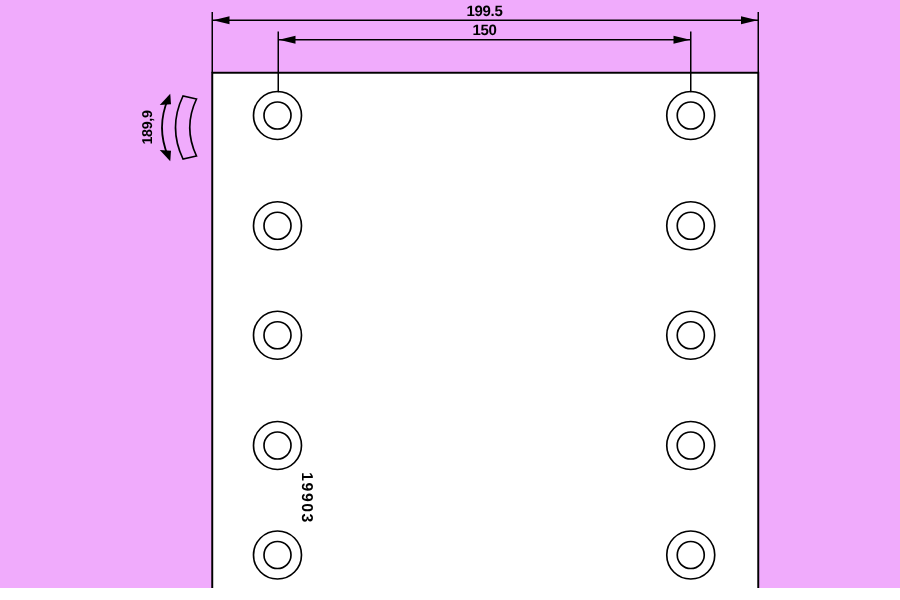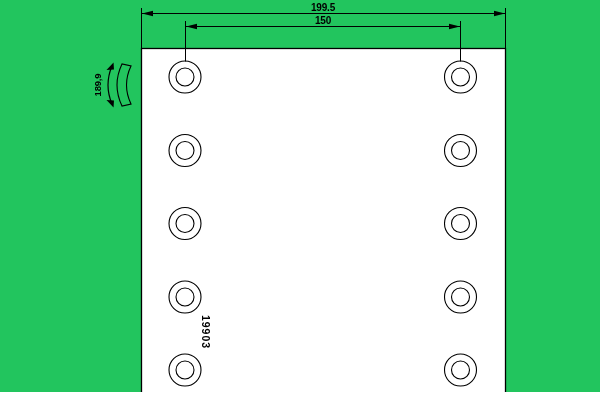--- a/index.html
+++ b/index.html
@@ -4,21 +4,21 @@
 <style>
   html, body {
     margin: 0;
     padding: 0;
     background: #ffffff;
   }
   .canvas {
     position: relative;
     width: 600px;
     height: 392px;
-    background: #22c55e;
+    background: #f0abfc;
     overflow: hidden;
   }
   svg text {
     font-family: "Liberation Sans", sans-serif;
     font-weight: bold;
     fill: #000000;
   }
   .dim-text {
     font-size: 10px;
     letter-spacing: -0.2px;

